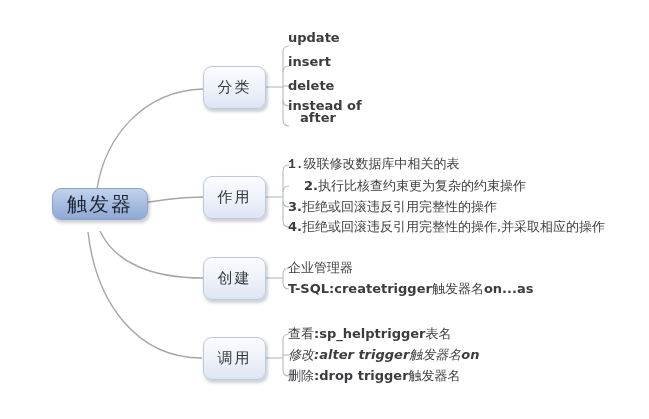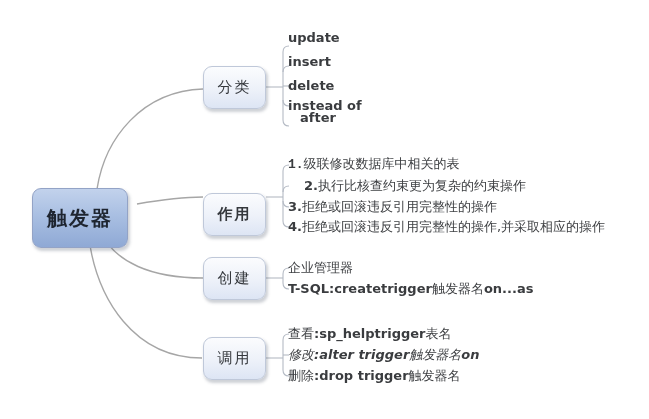--- a/index.html
+++ b/index.html
@@ -11,24 +11,23 @@
   svg.links path{fill:none;}
   svg.links path.main{stroke:#a6a6a6;stroke-width:1.4;}
   svg.links path.leaf{stroke:#b4bac4;stroke-width:1.1;}
 
   .topic{
     position:absolute;display:flex;align-items:center;justify-content:center;
     box-sizing:border-box;border-radius:9px;
     box-shadow:1.5px 2.5px 3px rgba(60,70,90,0.25);
   }
   .root-topic{
-    left:32px;top:188px;width:96px;height:60px;
+    left:52px;top:188px;width:96px;height:32px;
     background:linear-gradient(180deg,#c2d2ec 0%,#a9bfe2 45%,#8fa9d5 100%);
     border:1px solid #93a3c6;
-    font-weight:bold;
   }
   .root-topic .lbl{font-size:20px;letter-spacing:2px;color:#1e2530;}
   .branch-topic{
     width:63px;height:43px;
     background:linear-gradient(180deg,#fbfcfe 0%,#edf1f9 55%,#dde5f4 100%);
     border:1px solid #bfc8d9;
     text-align:center;
   }
   .branch-topic .lbl{font-size:15px;letter-spacing:2px;color:#35383d;}
 
@@ -78,21 +77,21 @@
 
   <div id="nodes">
       <div class="topic branch-topic" style="left: 203px; top: 65.5px;">
         <span class="lbl">分类</span>
       </div>
       <div class="leaf-topic" style="left: 288px; top: 28px;"><span class="seg-b">update</span></div>
       <div class="leaf-topic" style="left: 288px; top: 52px;"><span class="seg-b">insert</span></div>
       <div class="leaf-topic" style="left: 288px; top: 76px;"><span class="seg-b">delete</span></div>
       <div class="leaf-topic" style="left: 288px; top: 96px;"><span class="seg-b">instead of</span></div>
       <div class="leaf-topic" style="left: 288px; top: 108px; margin-left: 12px;"><span class="seg-b">after</span></div>
-      <div class="topic branch-topic" style="left: 203px; top: 193px; font-weight: bold;">
+      <div class="topic branch-topic" style="left: 203px; top: 176px;">
         <span class="lbl">作用</span>
       </div>
       <div class="leaf-topic" style="left: 288px; top: 155px; font-family: Liberation Mono, monospace;"><span class="seg-b">1.</span><span class="seg-r">级联修改数据库中相关的表</span></div>
       <div class="leaf-topic" style="left: 304px; top: 176px;"><span class="seg-b">2.</span><span class="seg-r">执行比核查约束更为复杂的约束操作</span></div>
       <div class="leaf-topic" style="left: 288px; top: 197px;"><span class="seg-b">3.</span><span class="seg-r">拒绝或回滚违反引用完整性的操作</span></div>
       <div class="leaf-topic" style="left: 288px; top: 217px;"><span class="seg-b">4.</span><span class="seg-r">拒绝或回滚违反引用完整性的操作,并采取相应的操作</span></div>
       <div class="topic branch-topic" style="left: 203px; top: 256.5px;">
         <span class="lbl">创建</span>
       </div>
       <div class="leaf-topic" style="left: 288px; top: 258px;"><span class="seg-r">企业管理器</span></div>

